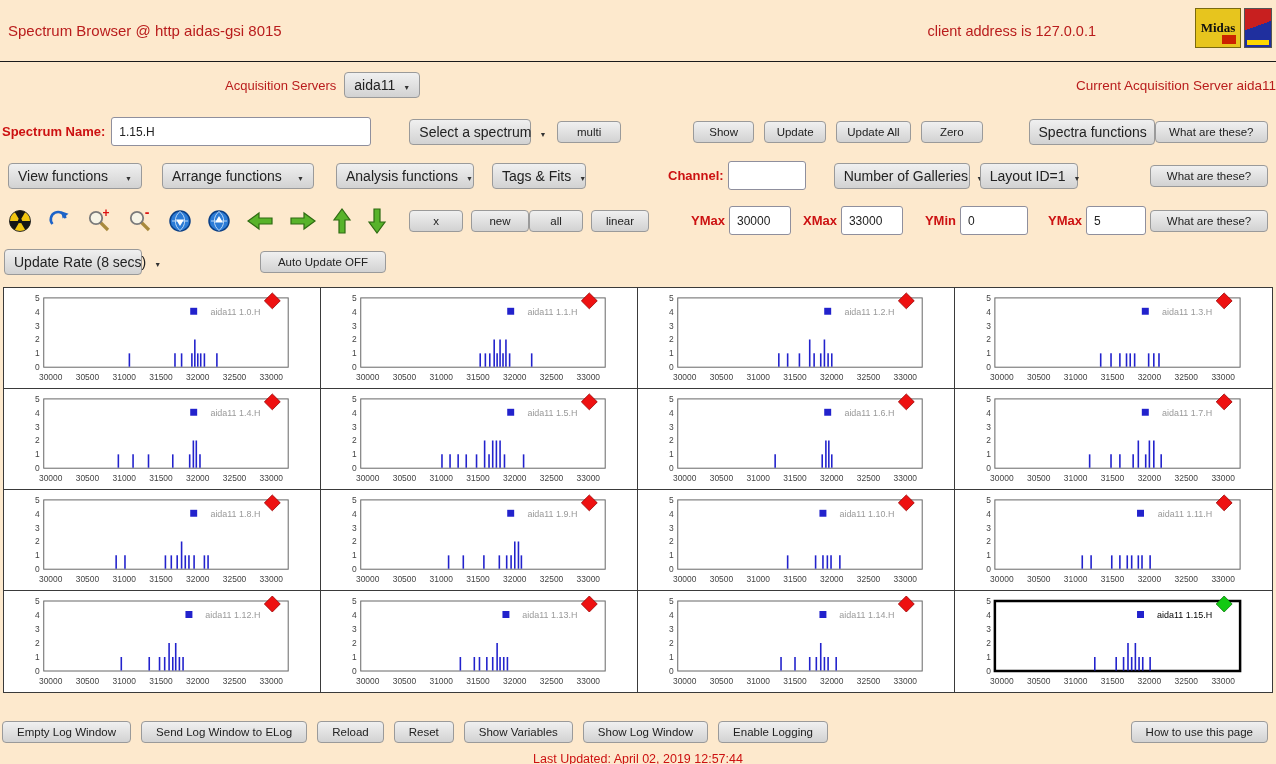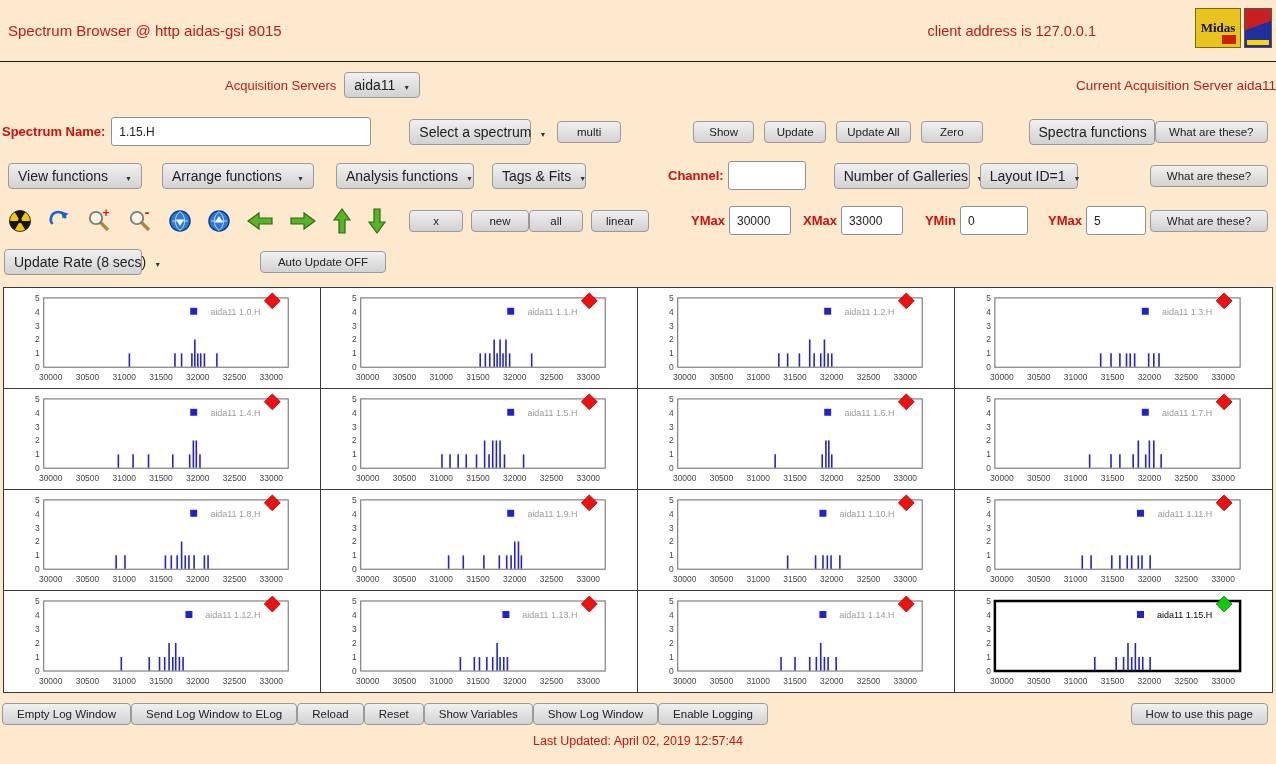--- a/index.html
+++ b/index.html
@@ -33,21 +33,21 @@
   .w66{width:66px;padding:4px 0}
   .w78{width:78px;padding:4px 0}
   .what{width:118px;padding:4px 0;margin-left:auto;margin-right:8px}
   .icons{display:flex;align-items:center;gap:15px;margin-left:8px}
   .icons svg{display:block;cursor:pointer}
   .grid{margin:12px 3px 0;border:1px solid #3a3a3a;background:#fff;display:grid;grid-template-columns:repeat(4,1fr);grid-auto-rows:101px}
   .cell{border-right:1px solid #3a3a3a;border-bottom:1px solid #3a3a3a;position:relative;background:#fff;cursor:pointer}
   .cell:nth-child(4n){border-right:none}
   .cell:nth-child(n+13){border-bottom:none}
   .cell svg{display:block;width:100%;height:100%}
-  .footer{display:flex;align-items:center;margin:10px 2px 0;}
+  .footer{display:flex;align-items:center;margin:28px 2px 0;gap:10px}
   .footer .btn{padding:4px 14px}
   .footer .help{margin-left:auto;margin-right:6px}
   .updated{color:#cc1111;font-weight:normal;text-align:center;margin:9px 6px 0;font-size:12.5px}
 </style>
 </head>
 <body>
 
 <div class="header">
   <div class="title maroon">Spectrum Browser @ http aidas-gsi 8015</div>
   <div class="client maroon">client address is 127.0.0.1</div>

